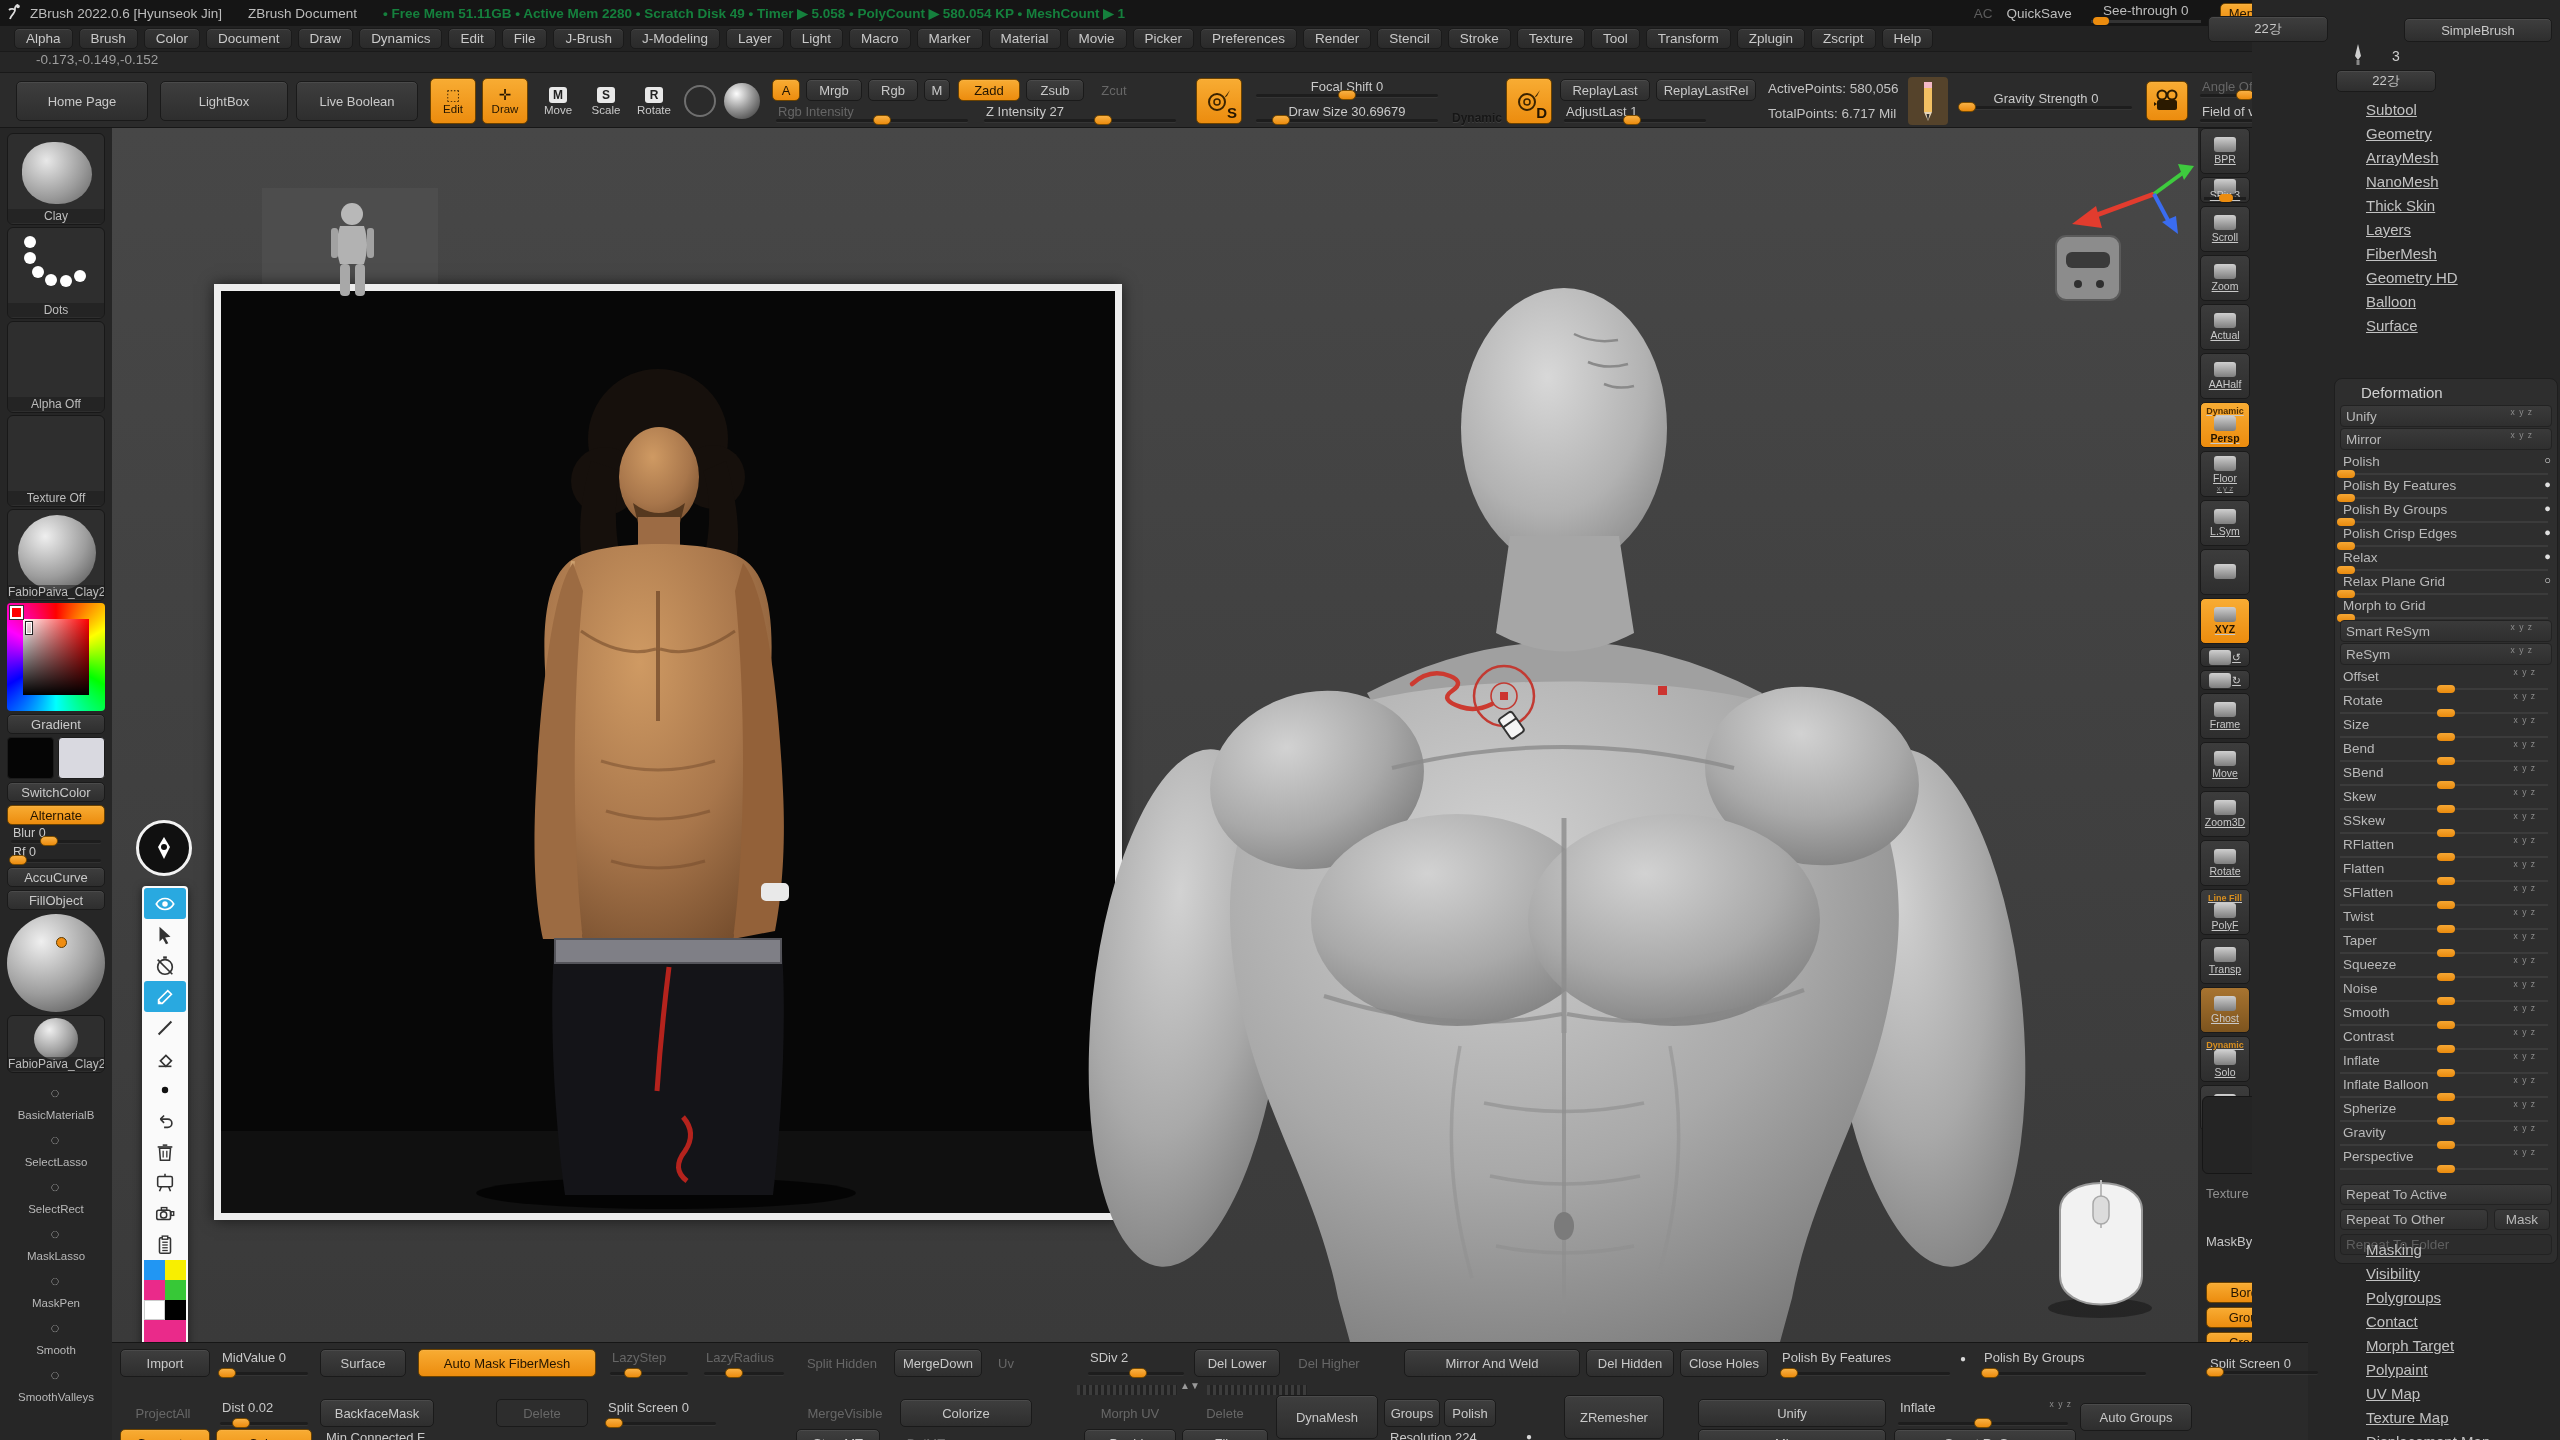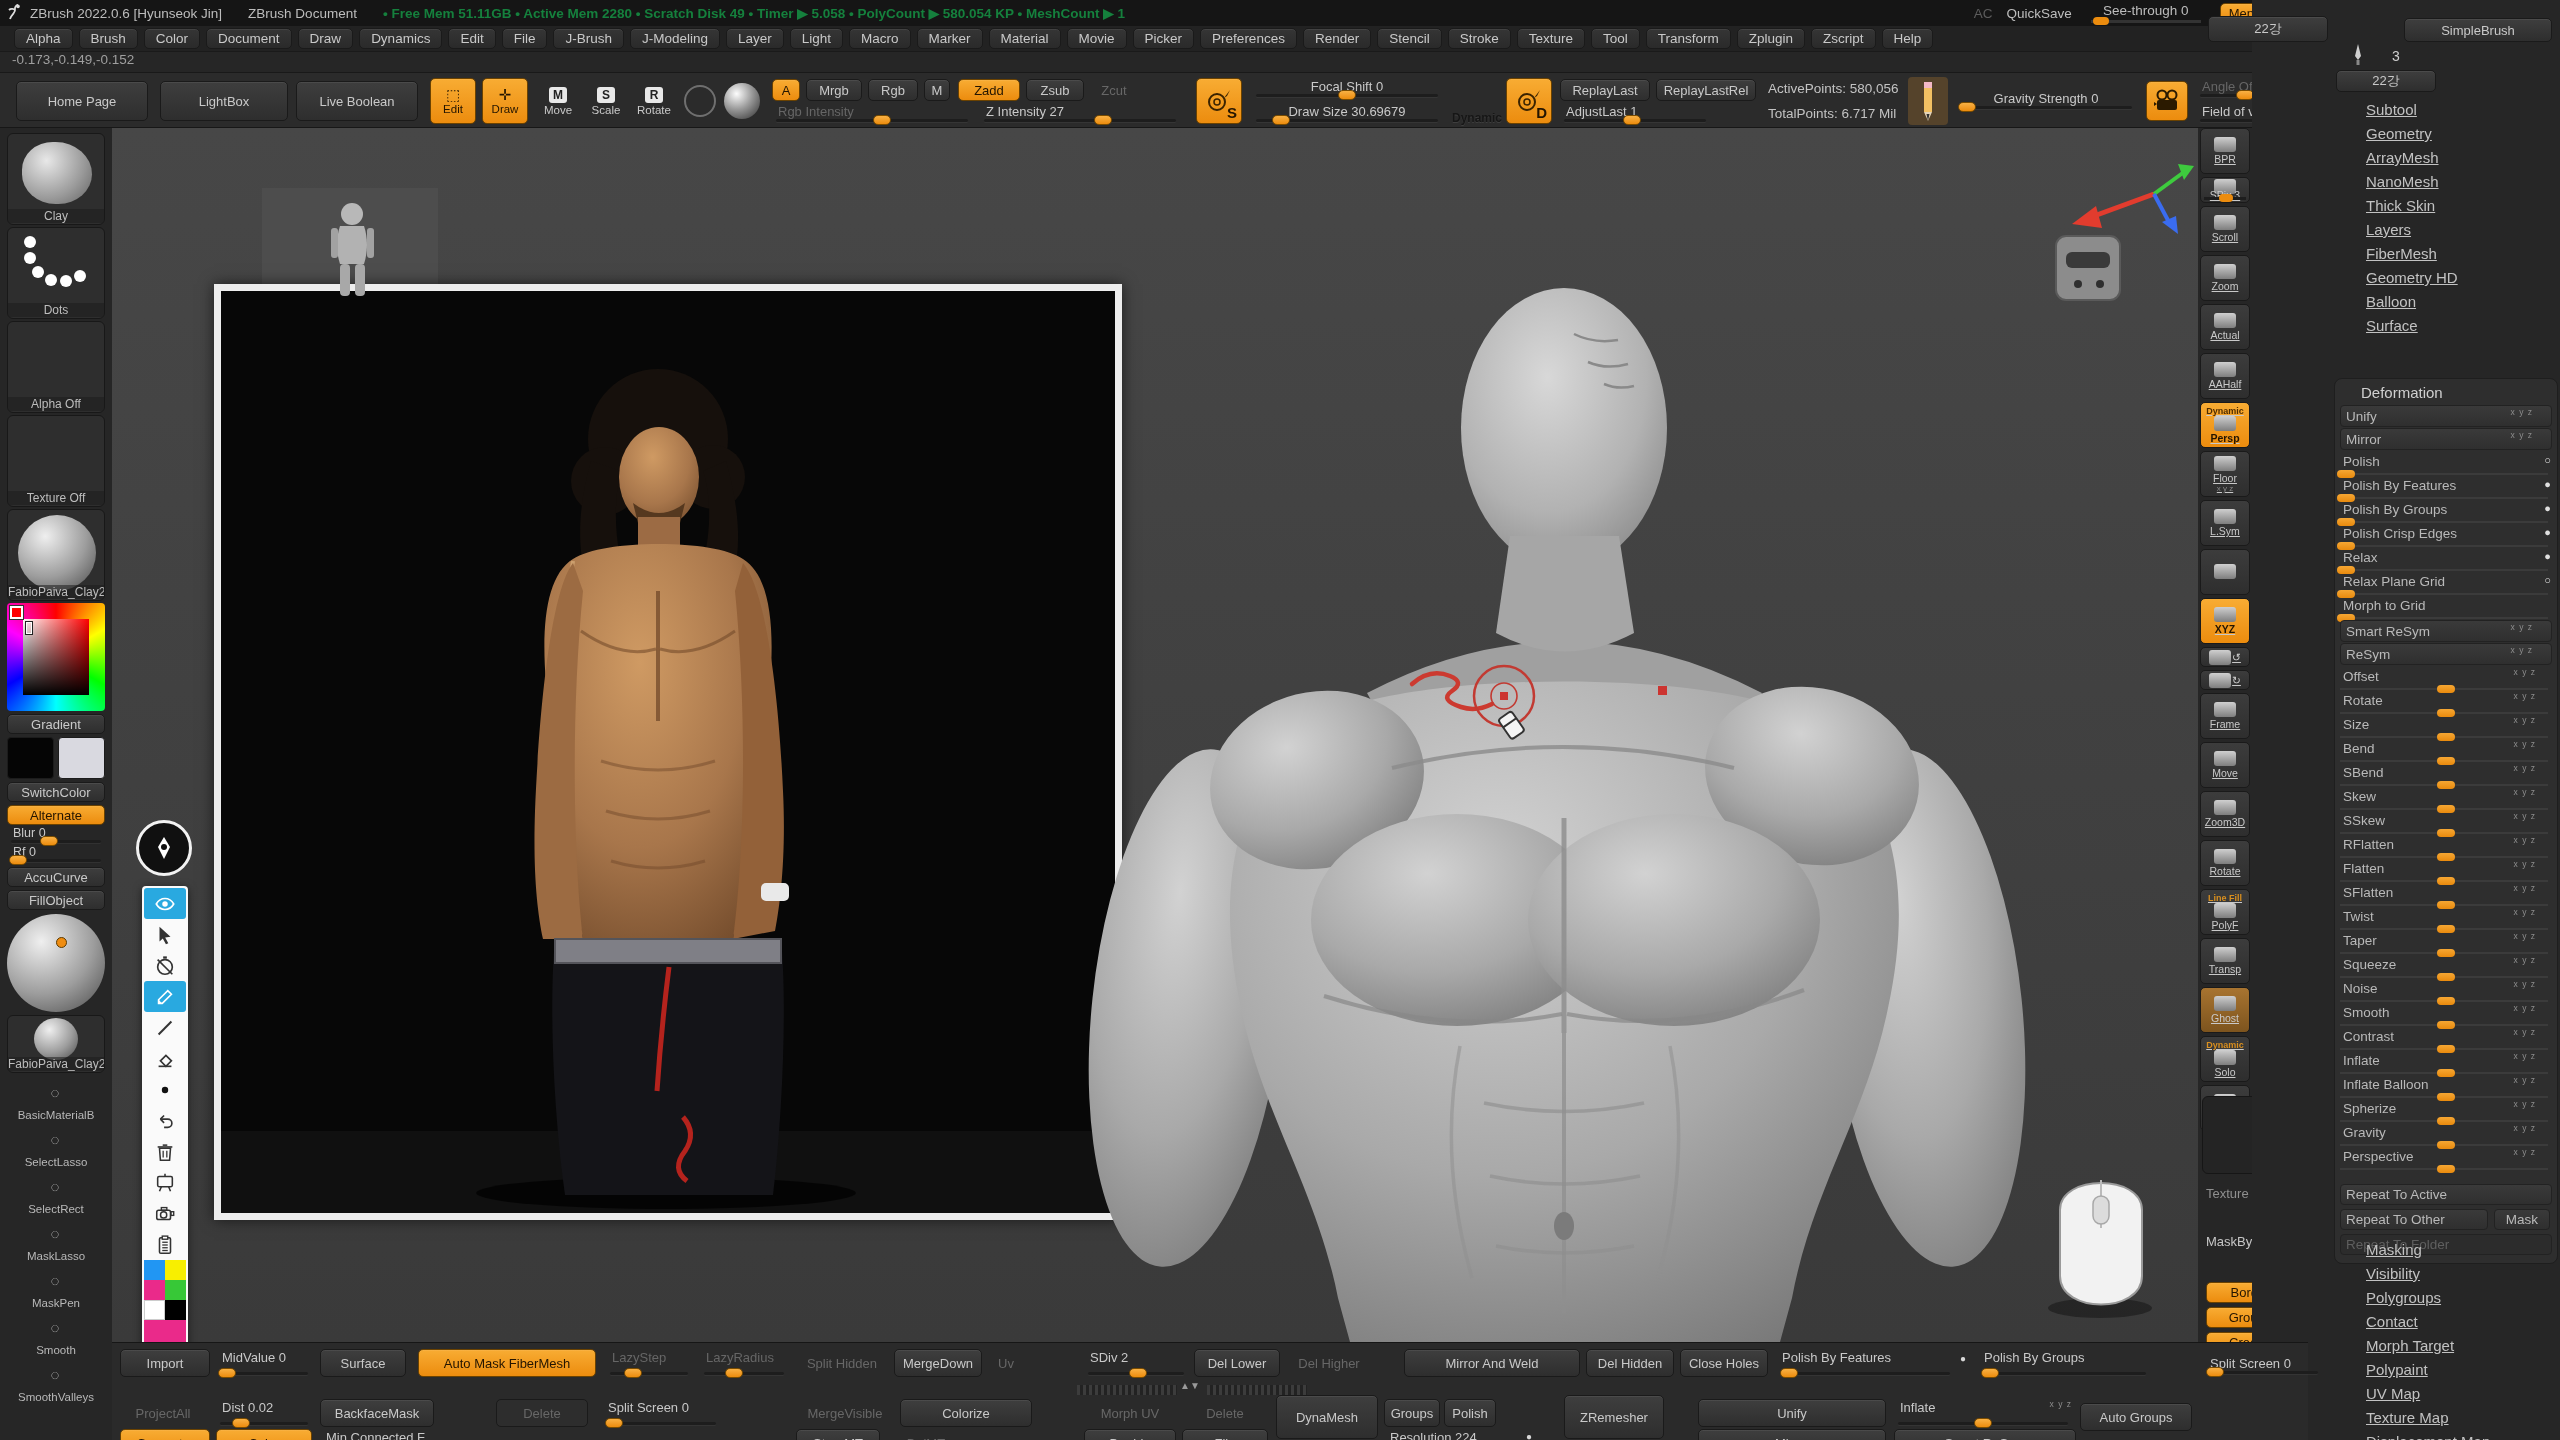--- a/index.html
+++ b/index.html
@@ -31,21 +31,21 @@
   .see{display:flex;flex-direction:column;align-items:center;width:120px;}
   .see .trk2{width:110px;height:3px;background:#333;margin-top:2px;position:relative;}
   .see .trk2 i{position:absolute;left:2px;top:-3px;width:16px;height:8px;border-radius:4px;background:#ec8c0e;}
   .wc{display:flex;align-items:center;gap:9px;color:#999;}
   .wc .stripes{width:22px;height:12px;background:repeating-linear-gradient(90deg,#8a8a8a 0 2px,transparent 2px 5px);}
   .wc .docbox{width:13px;height:11px;border:1.5px solid #999;background:#222;}
   .wc .minline{width:11px;height:3px;background:#999;margin-top:7px;}
   .wc .x{font-size:14px;color:#aaa;}
   .menubar{position:absolute;left:0;top:26px;width:2560px;height:26px;background:#222;display:flex;align-items:center;padding-left:14px;gap:6px;border-bottom:1px solid #1a1a1a;}
   .menubar .mi{position:static;height:21px;padding:0 11px;font-size:13.5px;background:linear-gradient(#353535,#2a2a2a);}
-  .coordrow{position:absolute;left:0;top:52px;width:2560px;height:20px;font-size:13.5px;color:#9f9f9f;padding-left:12px;}
+  .coordrow{position:absolute;left:0;top:52px;width:2560px;height:20px;font-size:13.5px;color:#9f9f9f;padding-left:36px;}
   
   .topshelf{position:absolute;left:0;top:72px;width:2560px;height:56px;background:#2b2b2b;border-top:1px solid #191919;border-bottom:1px solid #171717;}
   .sq{flex-direction:column;gap:1px;font-size:11.5px;}
   .sq .g{font-size:15px;line-height:14px;}
   .osq{background:linear-gradient(#f8ac33,#ec8c0e);color:#241500;border-color:#6b4200;}
   .dynamic-lbl{position:absolute;font-size:12px;font-weight:bold;color:#161616;text-shadow:0 1px 0 rgba(255,255,255,.09);}
   .pts{position:absolute;font-size:13.5px;color:#c3c3c3;white-space:nowrap;}
   
   .corner .b22{font-size:13px;}
   

